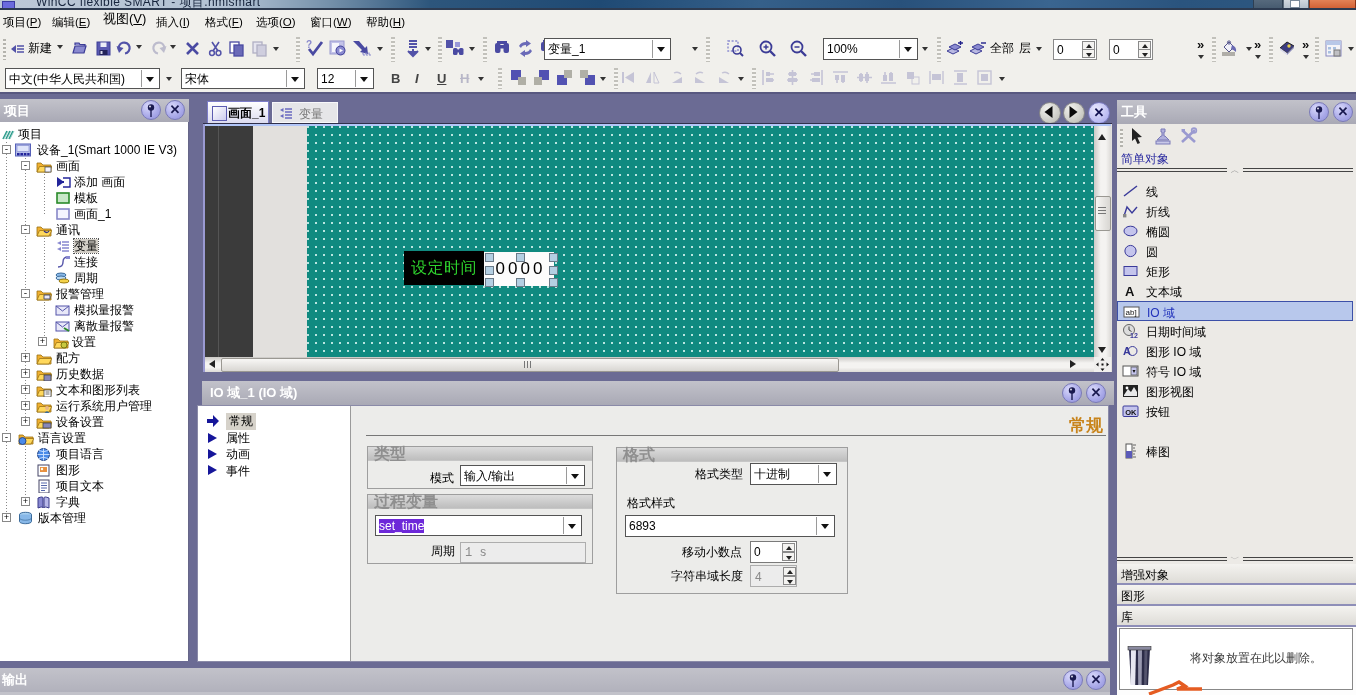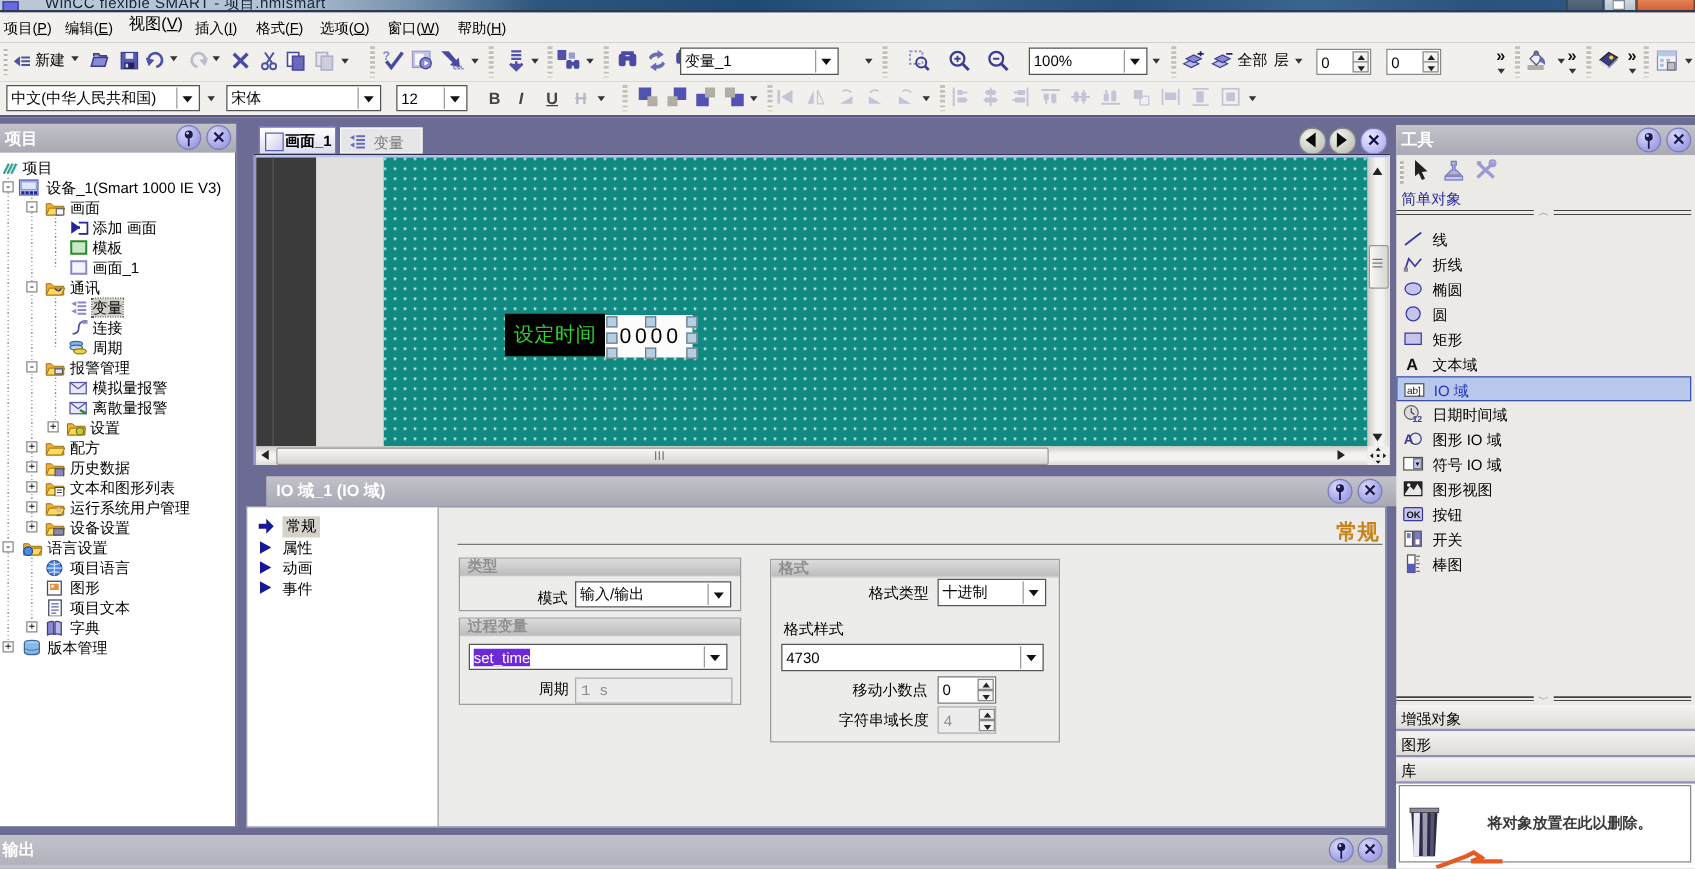--- a/index.html
+++ b/index.html
@@ -5,21 +5,21 @@
 html{filter:grayscale(0.0001)}
 body{width:1356px;height:695px;position:relative;overflow:hidden;background:#6b6b94;font-family:"Liberation Sans",sans-serif;font-size:12px;color:#000;-webkit-font-smoothing:antialiased}
 .abs{position:absolute}
 .hdr{background:linear-gradient(180deg,#c2c2ca,#a9a9b5);color:#fff;font-weight:bold;font-size:13px;line-height:23px;padding-left:4px}
 .circ{position:absolute;width:20px;height:20px;border-radius:50%;background:radial-gradient(circle at 35% 30%,#d8d8fa,#a8a8e8 60%,#8f8fd8);border:1px solid #7a7ab8;box-sizing:border-box}
 .combo{position:absolute;background:#fff;border:1px solid #545454;box-sizing:border-box}
 .combo .tx{position:absolute;left:3px;top:50%;transform:translateY(-50%);white-space:nowrap}
 .cbtn{position:absolute;right:1px;top:1px;bottom:1px;width:16px;background:#fff;border-left:1px solid #9a9a9a}
 .cbtn:after{content:"";position:absolute;left:4px;top:50%;margin-top:-2px;border:4px solid transparent;border-top:5px solid #111}
 .gb{position:absolute;border:1px solid #9e9e9e;box-sizing:border-box}
-.gbh{height:13px;background:linear-gradient(180deg,#dcdcdc,#bdbdbd);color:#8f8f8f;font-weight:bold;font-size:12px;line-height:13px;padding-left:6px;border-bottom:1px solid #c6c6c6}
+.gbh{height:13px;background:linear-gradient(180deg,#dcdcdc,#bdbdbd);color:#8f8f8f;font-weight:bold;font-size:16px;line-height:13px;padding-left:6px;border-bottom:1px solid #c6c6c6}
 .lbl{position:absolute;white-space:nowrap}
 .dis{position:absolute;background:#ececec;border:1px solid #adadad;box-sizing:border-box;color:#8a8a8a}
 .sep{position:absolute;top:3px;bottom:3px;width:4px;background-image:repeating-linear-gradient(180deg,#c2c1bb 0 2px,#f6f5f1 2px 4px);background-size:2px 100%;background-repeat:repeat-x}
 .grip{position:absolute;top:5px;bottom:5px;width:3px;background-image:repeating-linear-gradient(180deg,#b5b4ae 0 2px,#f4f3ef 2px 4px)}
 .ico{position:absolute;width:17px;height:17px}
 .dd{position:absolute;width:8px;height:14px}
 .dd:after{content:"";position:absolute;left:0;top:5px;border:3.5px solid transparent;border-top:4px solid #333}
 .tbtxt{position:absolute;font-size:12px;line-height:17px}
 .trow{position:absolute;left:0;height:16px;width:189px}
 .pm{position:absolute;top:3px;width:9px;height:9px;border:1px solid #888;background:#fff;font-size:9px;line-height:8px;text-align:center;font-family:"Liberation Mono",monospace;box-sizing:border-box}
@@ -642,21 +642,21 @@
     <div style="position:absolute;right:18px;top:3px;border:4.5px solid transparent;border-left:6px solid #222;border-right:none"></div>
   </div>
   <div class="abs" style="left:891px;top:256px;width:17px;height:15px;background:#f0efed">
     <svg width="15" height="15" viewBox="0 0 15 15" style="margin:0 auto">
         <path d="M7.5 1 L9.5 3.5 L5.5 3.5 Z M7.5 14 L9.5 11.5 L5.5 11.5 Z M1 7.5 L3.5 5.5 L3.5 9.5 Z M14 7.5 L11.5 5.5 L11.5 9.5 Z M6.5 6.5h2v2h-2z" fill="#111"></path>
       </svg>
   </div>
 </div>
 
 <div class="abs" id="props" style="left:197px;top:381px;width:912px;height:281px">
-  <div class="hdr abs" style="left:16px;top:0;width:912px;height:24px;box-sizing:border-box;line-height:24px;padding-left:8px">IO 域_1 (IO 域)</div>
+  <div class="hdr abs" style="left:5px;top:0;width:912px;height:24px;box-sizing:border-box;line-height:24px;padding-left:8px">IO 域_1 (IO 域)</div>
   <div class="circ" style="left:865px;top:2px">
       <svg width="18" height="18" viewBox="0 0 18 18">
         <circle cx="9" cy="6.5" r="3.2" fill="#1a1a50"></circle>
         <circle cx="8" cy="5.5" r="1.1" fill="#ccd"></circle>
         <path d="M9 9 V16" stroke="#1a1a50" stroke-width="1.4"></path>
       </svg>
     </div>
   <div class="circ" style="left:889px;top:2px;text-align:center;font-weight:bold;color:#1a1a50;font-size:13px;line-height:18px">✕</div>
   <div class="abs" style="left:0;top:24px;width:912px;height:257px;background:#ececea;border:1px solid #8a8aa8;box-sizing:border-box">
     <div class="abs" style="left:0;top:0;width:153px;height:255px;background:#fff;border-right:1px solid #9a9a9a;box-sizing:border-box">
@@ -710,21 +710,21 @@
     <div class="gb" style="left:418px;top:41px;width:232px;height:147px;background:#ececea">
         <div class="gbh">格式</div>
       </div>
     <div class="lbl" style="left:497px;top:60px">格式类型</div>
     <div class="combo" style="left:552px;top:57px;width:87px;height:22px">
         <span class="tx">十进制</span>
         <span class="cbtn"></span>
       </div>
     <div class="lbl" style="left:429px;top:89px">格式样式</div>
     <div class="combo" style="left:427px;top:109px;width:210px;height:22px">
-        <span class="tx">4730</span>
+        <span class="tx">6893</span>
         <span class="cbtn"></span>
       </div>
     <div class="lbl" style="left:484px;top:138px">移动小数点</div>
     <div class="combo" style="left:552px;top:135px;width:47px;height:22px;border-color:#7a7a7a">
         <span class="tx">0</span>
         <span class="spn2">
           <i></i>
           <b></b>
         </span>
       </div>
@@ -854,29 +854,20 @@
       </svg>
       <span style="position:absolute;left:29px;top:3px">图形视图</span>
     </div>
   <div class="abs" style="left:0;top:301px;width:236px;height:20px;">
       <svg style="position:absolute;left:5px;top:2px" width="17" height="16" viewBox="0 0 17 16">
         <rect x="1" y="3" width="15" height="10.5" rx="1" fill="#c4c4ec" stroke="#3a3a9a"></rect>
         <text x="3.2" y="11.5" font-size="7.5" font-weight="bold" fill="#111" font-family="Liberation Sans">OK</text>
       </svg>
       <span style="position:absolute;left:29px;top:3px">按钮</span>
     </div>
-  <div class="abs" style="left:0;top:321px;width:236px;height:20px;">
-      <svg style="position:absolute;left:5px;top:2px" width="17" height="16" viewBox="0 0 17 16">
-        <rect x="2" y="2" width="6" height="12" fill="#fff" stroke="#555"></rect>
-        <rect x="9" y="2" width="6" height="12" fill="#7a7ac8" stroke="#555"></rect>
-        <rect x="3.5" y="3.5" width="3" height="4" fill="#7a7ac8"></rect>
-        <rect x="10.5" y="8.5" width="3" height="4" fill="#fff"></rect>
-      </svg>
-      <span style="position:absolute;left:29px;top:3px">开关</span>
-    </div>
   <div class="abs" style="left:0;top:341px;width:236px;height:20px;">
       <svg style="position:absolute;left:5px;top:2px" width="17" height="16" viewBox="0 0 17 16">
         <rect x="4" y="1" width="6" height="14" fill="#fff" stroke="#555"></rect>
         <rect x="4" y="8" width="6" height="7" fill="#5a5ab8"></rect>
         <path d="M11 2h3M11 5h2M11 8h3M11 11h2M11 14h3" stroke="#555" stroke-width=".9"></path>
       </svg>
       <span style="position:absolute;left:29px;top:3px">棒图</span>
     </div>
   <div class="abs" style="left:0;top:457px;width:110px;height:4px;background-image:linear-gradient(180deg,#444 0 1px,transparent 1px 3px,#444 3px 4px,#f0f0f0 4px)"></div>
   <div class="abs" style="left:126px;top:457px;width:110px;height:4px;background-image:linear-gradient(180deg,#444 0 1px,transparent 1px 3px,#444 3px 4px,#f0f0f0 4px)"></div>
@@ -892,17 +883,17 @@
     </div>
   <div class="abs" style="left:0;top:527px;width:239px;height:68px;background:#fdfdfd"></div>
   <div class="abs" style="left:2px;top:528px;width:234px;height:62px;background:#fff;border:1px solid #888;box-sizing:border-box"></div>
   <svg class="abs" style="left:9px;top:545px" width="27" height="41" viewBox="0 0 27 41">
       <path d="M3 4 h21 l-2 36 h-17 Z" fill="#2c2c48"></path>
       <path d="M5 4 h5 l-.8 36 h-4.6 Z" fill="#e8e8f2"></path>
       <path d="M12 4 h4 l-.4 36 h-3.4 Z" fill="#9a9ab0"></path>
       <path d="M18.5 4 h3 l-.8 36 h-2.6 Z" fill="#55556e"></path>
       <rect x="2" y="1.5" width="23" height="3.5" fill="#8a8aa0" stroke="#333" stroke-width=".6"></rect>
     </svg>
-  <div class="abs" style="left:73px;top:550px;font-weight:bold;color:#3a3a3a">将对象放置在此以删除。</div>
+  <div class="abs" style="left:73px;top:550px;font-weight:normal;color:#3a3a3a">将对象放置在此以删除。</div>
   <svg class="abs" style="left:30px;top:580px" width="60" height="15" viewBox="0 0 60 15">
       <path d="M2 14 L26 5 L32 2 L38 6 L30 9 L55 9" fill="none" stroke="#e55c22" stroke-width="3.4"></path>
     </svg>
 </div>
 
 </body></html>

